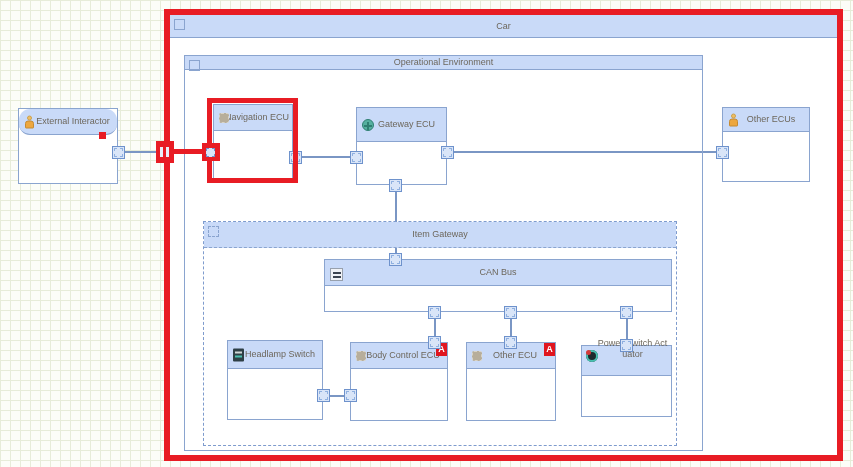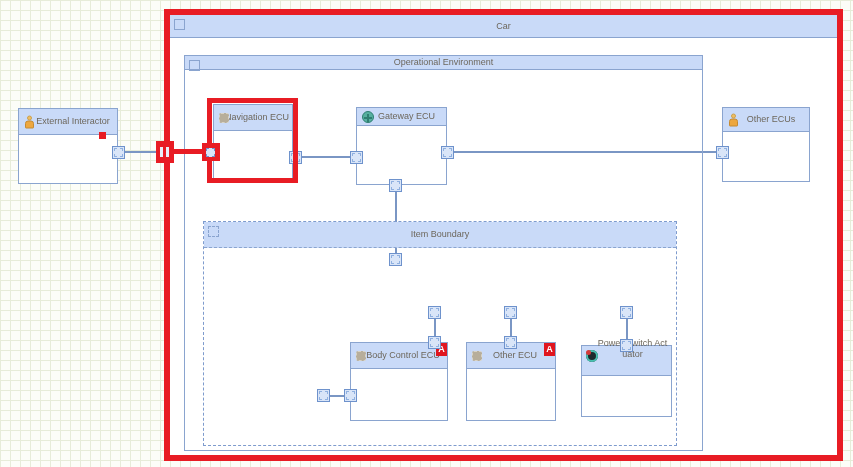--- a/index.html
+++ b/index.html
@@ -151,21 +151,21 @@
   </div>
 
   <div class="node" style="left:184px;top:55px;width:519px;height:396px;background:transparent;">
     <div class="hdr" style="height:14px;">
       <span class="corner-sq"></span>
       <span>Operational Environment</span>
     </div>
   </div>
 
   <div class="node" style="left:18px;top:108px;width:100px;height:76px;">
-    <div class="hdr" style="height:26px;">
+    <div class="hdr" style="height:26px;border-radius:11px;">
       <span class="icon icon-person"></span>
       <span style="padding-left:10px;">External Interactor</span>
     </div>
   </div>
   <div class="red-dot"></div>
 
   <div class="hline" style="left:124px;top:151px;width:34px;"></div>
   <div class="hline" style="left:295px;top:156px;width:61px;"></div>
   <div class="hline" style="left:447px;top:151px;width:275px;"></div>
   <div class="vline" style="left:395px;top:185px;height:74px;"></div>
@@ -176,41 +176,53 @@
 
   <div class="node" style="left:213px;top:104px;width:80px;height:75px;">
     <div class="hdr" style="height:26px;">
       <span class="icon icon-module"></span>
       <span style="padding-left:8px;">Navigation ECU</span>
     </div>
   </div>
   <div class="nav-frame"></div>
 
   <div class="node" style="left:356px;top:107px;width:91px;height:78px;">
-    <div class="hdr" style="height:18px;">
+    <div class="hdr" style="height:34px;">
       <span class="icon icon-gear"></span>
       <span style="padding-left:10px;">Gateway ECU</span>
     </div>
   </div>
 
   <div class="node" style="left:722px;top:107px;width:88px;height:75px;">
     <div class="hdr" style="height:24px;">
       <span class="icon icon-person"></span>
       <span style="padding-left:10px;">Other ECUs</span>
     </div>
   </div>
 
   <div class="node dashed-box" style="left:203px;top:221px;width:474px;height:225px;background:transparent;border-color:#7e9bcd;">
     <div class="hdr" style="height:26px;">
       <span class="corner-sq dashed"></span>
-      <span>Item Boundary</span>
-    </div>
-  </div>
-
-
+      <span>Item Gateway</span>
+    </div>
+  </div>
+
+  <div class="node" style="left:324px;top:259px;width:348px;height:53px;">
+    <div class="hdr" style="height:26px;">
+      <span class="icon icon-bus" style="top:8px;transform:none;"></span>
+      <span>CAN Bus</span>
+    </div>
+  </div>
+
+  <div class="node" style="left:227px;top:340px;width:96px;height:80px;">
+    <div class="hdr" style="height:28px;">
+      <span class="icon icon-switch"></span>
+      <span style="padding-left:10px;">Headlamp Switch</span>
+    </div>
+  </div>
 
   <div class="node" style="left:350px;top:342px;width:98px;height:79px;">
     <div class="hdr" style="height:26px;">
       <span class="icon icon-module"></span>
       <span style="padding-left:8px;">Body Control ECU</span>
       <span class="badge">A</span>
     </div>
   </div>
 
   <div class="node" style="left:466px;top:342px;width:90px;height:79px;">

